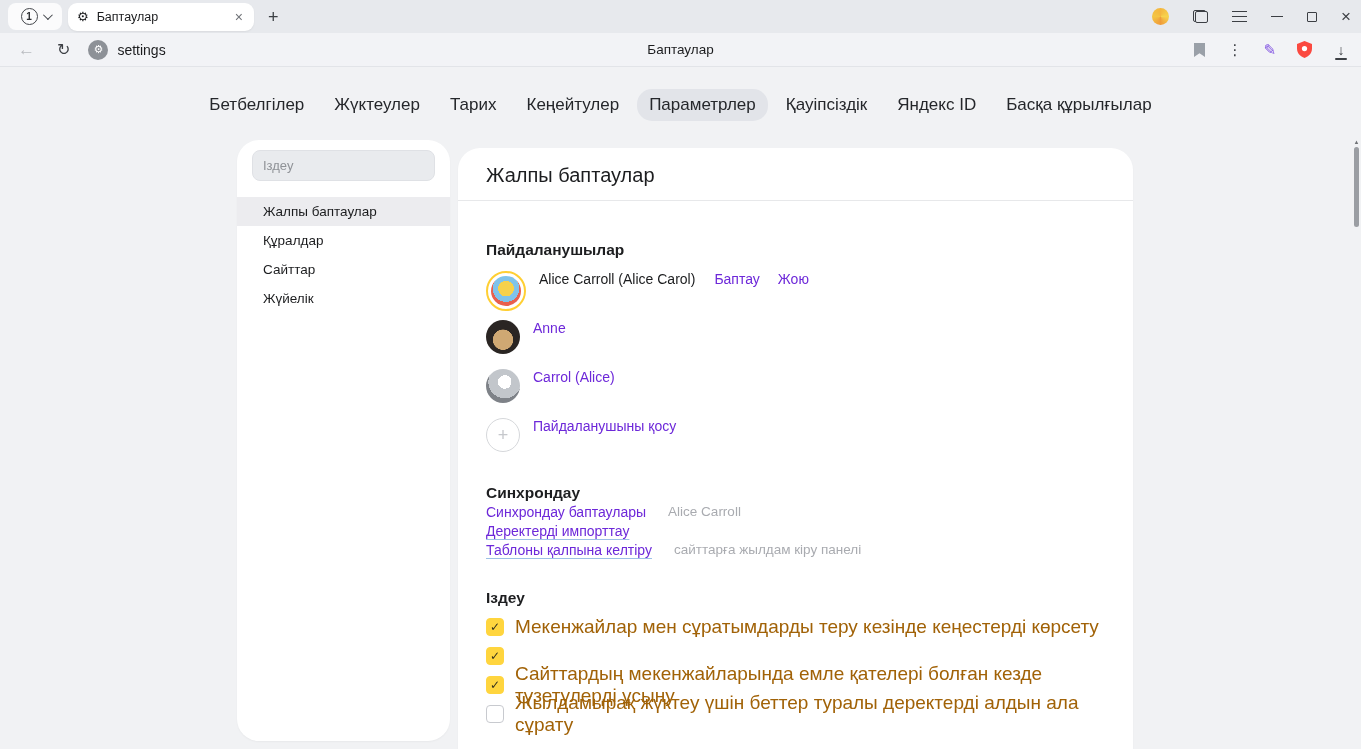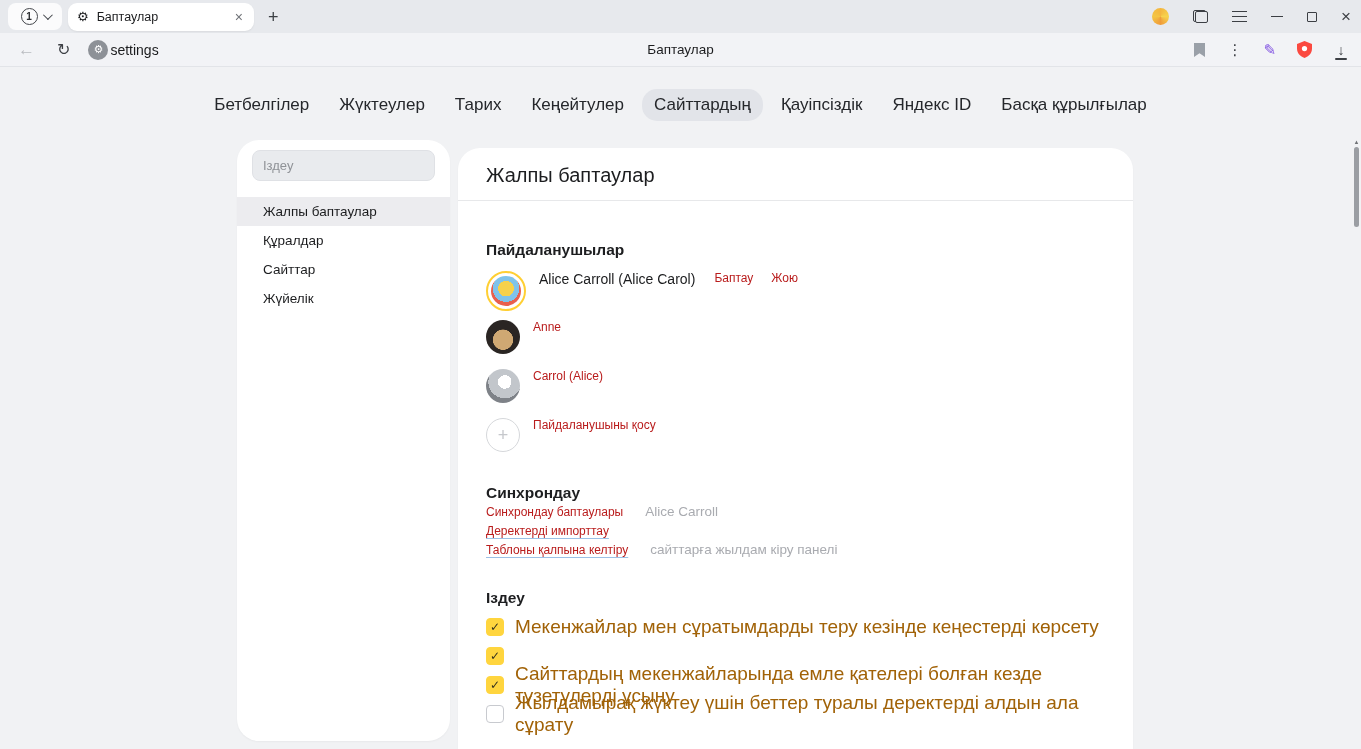--- a/index.html
+++ b/index.html
@@ -47,21 +47,21 @@
 
   
   .addressbar {
     position:absolute; top:33px; left:0; right:0; height:34px; background:#f2f3f6;
     border-bottom:1px solid #e2e4e8; display:flex; align-items:center;
   }
   .ab-back { font-size:17px; color:#b9bbc0; margin-left:18px; }
   .ab-refresh { font-size:16px; color:#3c3f44; margin-left:22px; }
   .site-badge { width:20px; height:20px; border-radius:50%; background:#8d9197; color:#fff;
     font-size:11px; display:flex; align-items:center; justify-content:center; margin-left:18px; }
-  .ab-url { font-size:14px; margin-left:2px; color:#1b1c1e; }
+  .ab-url { font-size:14px; margin-left:9px; color:#1b1c1e; }
   .ab-title { position:absolute; left:0; right:0; text-align:center; font-size:13.5px; color:#1b1c1e; pointer-events:none; }
   .ab-right { position:absolute; right:12px; display:flex; align-items:center; gap:21px; }
   .ab-kebab { font-size:15px; color:#3c3f44; }
   .ab-pencil { font-size:15px; }
   .dl-wrap { position:relative; width:16px; text-align:center; }
   .dl-wrap .dl-arrow { font-size:14px; color:#3c3f44; }
   .dl-wrap::after { content:""; position:absolute; left:2px; right:2px; bottom:-1px; height:1.8px; background:#3c3f44; border-radius:1px; }
 
   
   .page { position:absolute; top:68px; left:0; right:0; bottom:0; background:#f1f2f4; }
@@ -98,21 +98,21 @@
   .avatar-ring { width:40px; height:40px; border-radius:50%; border:2px solid #ffcf33; padding:2px; flex:none;
     display:flex; align-items:center; justify-content:center; background:#fff; }
   .avatar-ring .avatar { width:30px; height:30px; }
   .av-alice { background:radial-gradient(circle at 50% 42%, #f6d14b 0 34%, #7fc3ea 34% 58%, #e8604d 58% 78%, #56a860 78%); }
   .av-anne { background:radial-gradient(circle at 50% 58%, #cfa873 0 38%, #2a2523 40%); }
   .av-carrol { background:radial-gradient(circle at 55% 38%, #ffffff 0 24%, #c2c6cb 24% 58%, #7e8288 58%); }
   .av-add { width:34px; height:34px; border-radius:50%; border:1.6px solid #d6d8db; color:#c6c8cc;
     display:flex; align-items:center; justify-content:center; font-size:18px; flex:none; background:#fff; }
 
   .user-name { font-size:14px; color:#1b1c1e; }
-  a.lnk, .lnk { font-size:12px; color:#b91c1c; text-decoration:none; cursor:pointer; }
+  a.lnk, .lnk { font-size:14px; color:#6d28d9; text-decoration:none; cursor:pointer; }
   .lnk.u { text-decoration:underline; text-decoration-color:#9cc0e6; text-underline-offset:3px; }
   .row-links { display:flex; gap:18px; margin-left:6px; }
 
   .sec-sync .sec-heading { margin-top:26px; }
   .sync-row { display:flex; align-items:center; gap:22px; height:19px; }
   .note { font-size:13.5px; color:#a9abb0; }
 
   .sec-search .sec-heading { margin-top:30px; }
   .cb-row { display:flex; align-items:center; gap:11px; margin-top:10px; height:19px; }
   .checkbox { width:18px; height:18px; border-radius:4px; background:#fff; border:1px solid #c8cacf; flex:none;
@@ -176,21 +176,21 @@
   </div>
 </div>
 
 <div class="page">
 
   <div class="nav-tabs">
     <span class="nav-tab">Бетбелгілер</span>
     <span class="nav-tab">Жүктеулер</span>
     <span class="nav-tab">Тарих</span>
     <span class="nav-tab">Кеңейтулер</span>
-    <span class="nav-tab active">Сайттардың</span>
+    <span class="nav-tab active">Параметрлер</span>
     <span class="nav-tab">Қауіпсіздік</span>
     <span class="nav-tab">Яндекс ID</span>
     <span class="nav-tab">Басқа құрылғылар</span>
   </div>
 
   <aside class="card sidebar">
     <div class="search-wrap">
       <input class="search-input" type="text" placeholder="Іздеу" style="">
     </div>
     <div class="side-menu">

